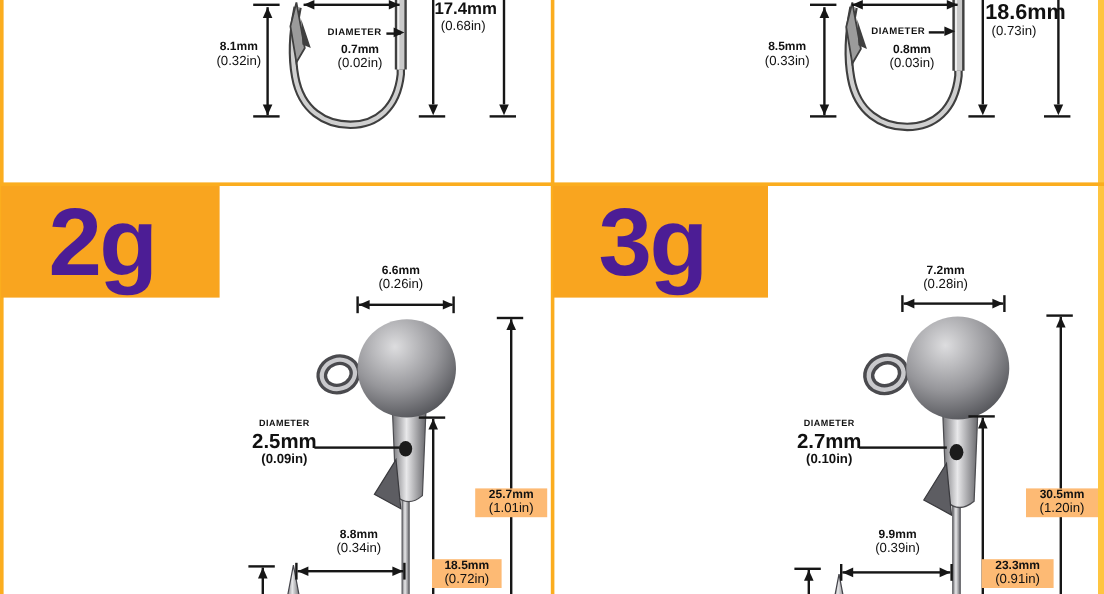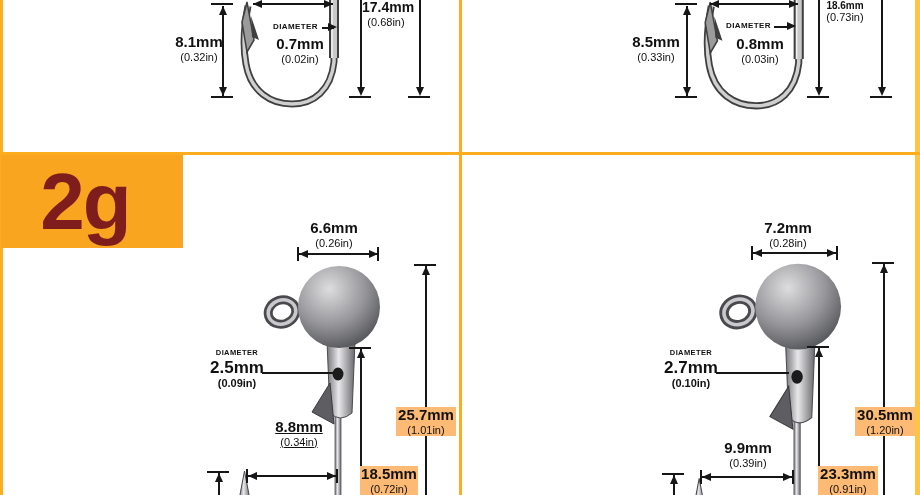--- a/index.html
+++ b/index.html
@@ -6,34 +6,34 @@
   #stage{position:relative;width:920px;height:495px;background:#ffffff;overflow:hidden;
          font-family:"Liberation Sans",sans-serif;color:#111;}
   .abs{position:absolute;}
   
   .edge-l{left:0;top:0;width:3px;height:495px;background:#FBAD1E;}
   .edge-r{left:915px;top:0;width:5px;height:495px;background:#FFC540;}
   .div-v{left:459px;top:0;width:3px;height:495px;background:#FBAD1E;}
   .div-h{left:0;top:152px;width:920px;height:3px;background:#FBAD1E;}
   
   .weight-box{background:#F9A51F;display:flex;align-items:center;justify-content:center;
-              font-weight:bold;font-size:80px;color:#7f1d1d;letter-spacing:-2px;padding-right:14px;}
+              font-weight:bold;font-size:80px;color:#4c1d95;letter-spacing:-2px;padding-right:14px;}
   
   .vline{width:2px;background:#161616;}
   .hline{height:2px;background:#161616;}
   .tick-h{height:2px;width:22px;background:#161616;}
   .tick-v{width:2px;height:14px;background:#161616;}
   .ah{width:0;height:0;}
   .ah.up{border-left:4px solid transparent;border-right:4px solid transparent;border-bottom:9px solid #161616;}
   .ah.down{border-left:4px solid transparent;border-right:4px solid transparent;border-top:9px solid #161616;}
   .ah.left{border-top:4px solid transparent;border-bottom:4px solid transparent;border-right:9px solid #161616;}
   .ah.right{border-top:4px solid transparent;border-bottom:4px solid transparent;border-left:9px solid #161616;}
   
   .dim{text-align:center;line-height:1.12;}
-  .dim .mm{font-weight:bold;font-size:15px;white-space:nowrap;}
+  .dim .mm{font-weight:bold;font-size:10px;white-space:nowrap;}
   .dim .in{font-size:11px;white-space:nowrap;}
   .dim.on-line{background:#fdba74;padding:0 1px;}
   .dia-block{text-align:center;line-height:1.15;}
   .dia-block .cap{font-size:7.5px;font-weight:bold;letter-spacing:.4px;}
   .dia-block .mm{font-weight:bold;font-size:17px;}
   .dia-block .in{font-size:11px;font-weight:bold;}
   .dia-cap-top{font-size:8px;font-weight:bold;letter-spacing:.4px;text-align:right;}
 </style>
 </head>
 <body>
@@ -80,20 +80,23 @@
   </svg>
 
   <div class="abs edge-l"></div>
   <div class="abs edge-r"></div>
   <div class="abs div-v"></div>
   <div class="abs div-h"></div>
 
   <div class="abs weight-box" style="left:1px;top:155px;width:168px;height:93px;">
     <span>2g</span>
   </div>
+  <div class="abs weight-box" style="left:461px;top:155px;width:165px;height:93px;">
+    <span>3g</span>
+  </div>
 
   <svg class="abs" style="left:231px;top:0;width:120px;height:110px" viewBox="0 0 120 110">
       <use href="#hook"></use>
     </svg>
 
   <div class="abs tick-h" style="left:211px;top:3px;"></div>
   <div class="abs tick-h" style="left:211px;top:96px;"></div>
   <div class="abs vline" style="left:222px;top:6px;height:90px;"></div>
   <div class="abs ah up" style="left:219px;top:6px;"></div>
   <div class="abs ah down" style="left:219px;top:87px;"></div>
@@ -151,21 +154,21 @@
     <div class="in">(0.03in)</div>
   </div>
 
   <div class="abs vline" style="left:818px;top:0;height:87px;"></div>
   <div class="abs ah down" style="left:815px;top:87px;"></div>
   <div class="abs tick-h" style="left:807px;top:96px;"></div>
   <div class="abs vline" style="left:881px;top:0;height:87px;"></div>
   <div class="abs ah down" style="left:878px;top:87px;"></div>
   <div class="abs tick-h" style="left:870px;top:96px;"></div>
   <div class="abs dim" style="left:821px;top:0;width:48px;">
-    <div class="mm" style="font-size:10px">18.6mm</div>
+    <div class="mm" style="font-size:18px">18.6mm</div>
     <div class="in">(0.73in)</div>
   </div>
 
   <svg class="abs" style="left:230px;top:255px;width:170px;height:245px" viewBox="0 0 170 245">
       <use href="#jig"></use>
     </svg>
 
   <div class="abs dim" style="left:303px;top:220px;width:62px;">
     <div class="mm">6.6mm</div>
     <div class="in">(0.26in)</div>
@@ -192,21 +195,21 @@
     <div class="in">(0.72in)</div>
   </div>
 
   <div class="abs dia-block" style="left:206px;top:349px;width:62px;">
     <div class="cap">DIAMETER</div>
     <div class="mm">2.5mm</div>
     <div class="in">(0.09in)</div>
   </div>
   <div class="abs hline" style="left:262px;top:372px;width:71px;"></div>
 
-  <div class="abs dim" style="left:269px;top:419px;width:60px;text-decoration:underline;">
+  <div class="abs dim" style="left:269px;top:440px;width:60px;">
     <div class="mm">8.8mm</div>
     <div class="in">(0.34in)</div>
   </div>
   <div class="abs tick-v" style="left:246px;top:469px;"></div>
   <div class="abs tick-v" style="left:336px;top:469px;"></div>
   <div class="abs hline" style="left:248px;top:475px;width:88px;"></div>
   <div class="abs ah left" style="left:248px;top:472px;"></div>
   <div class="abs ah right" style="left:327px;top:472px;"></div>
 
   <div class="abs tick-h" style="left:207px;top:471px;"></div>

